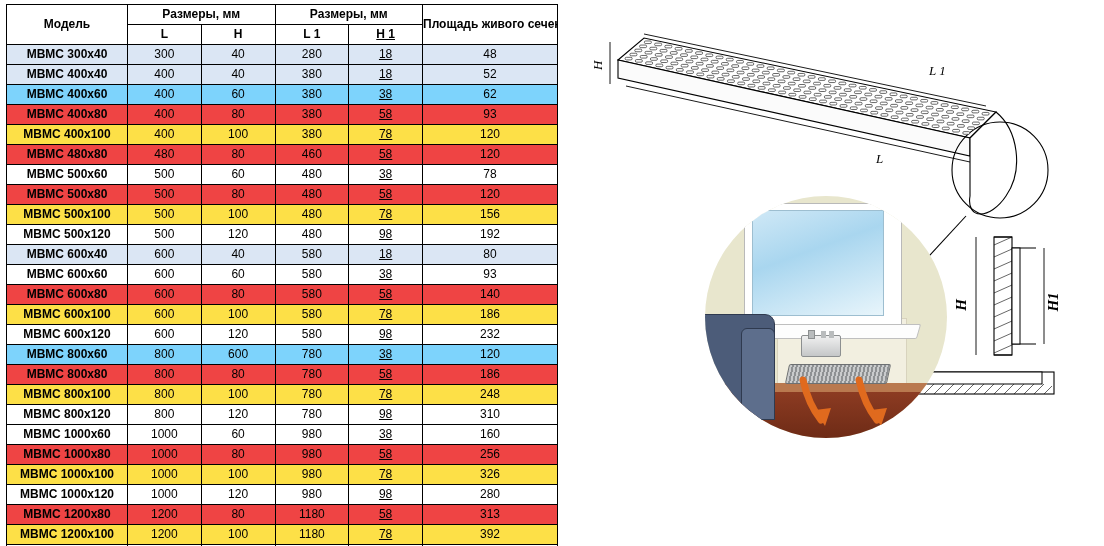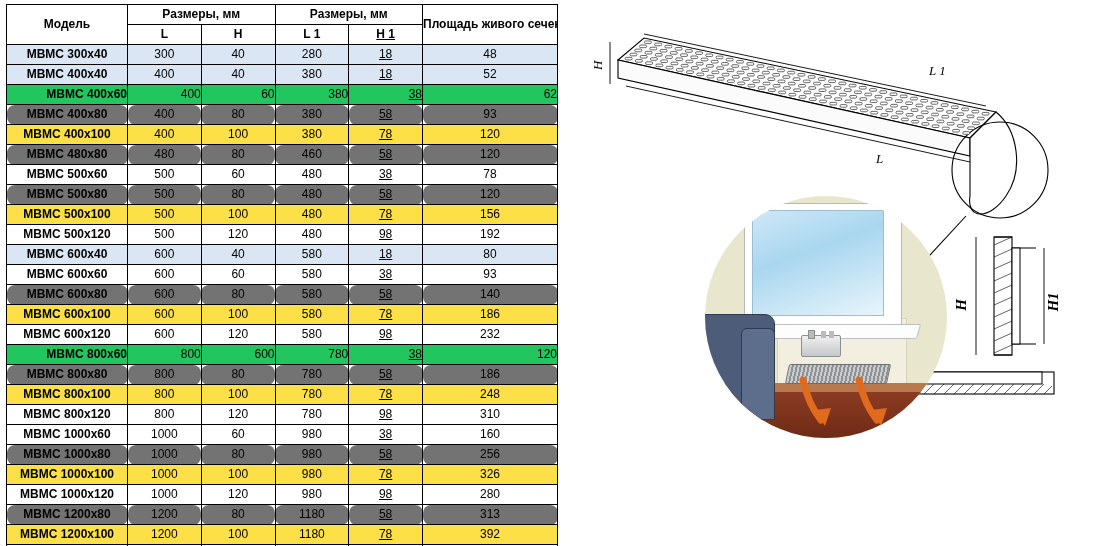--- a/index.html
+++ b/index.html
@@ -54,22 +54,22 @@
   .c-h1    { width: 74px; text-decoration: underline; }
   .c-area  { width: 134px; }
 
   th.hdr-model { font-size: 13px; }
   th.hdr-group { font-size: 12.5px; }
   th.hdr-sub   { font-size: 12.5px; }
   th.hdr-area  { font-size: 12.5px; line-height: 16px; white-space: normal; }
 
   
   tr.tint-blue  td { background: #dbe6f4; }
-  tr.tint-peach td { background: #22c55e; text-align: right; }
-  tr.tint-green td { background: #737373; border-radius: 8px; }
+  tr.tint-peach td { background: #7dd3fc; }
+  tr.tint-green td { background: #ef4444; }
   tr.tint-yellow td { background: #fde047; }
   tr.tint-white td { background: #ffffff; }
 
   
   .illus {
     position: absolute;
     left: 566px;
     top: 0;
     width: 538px;
     height: 546px;

